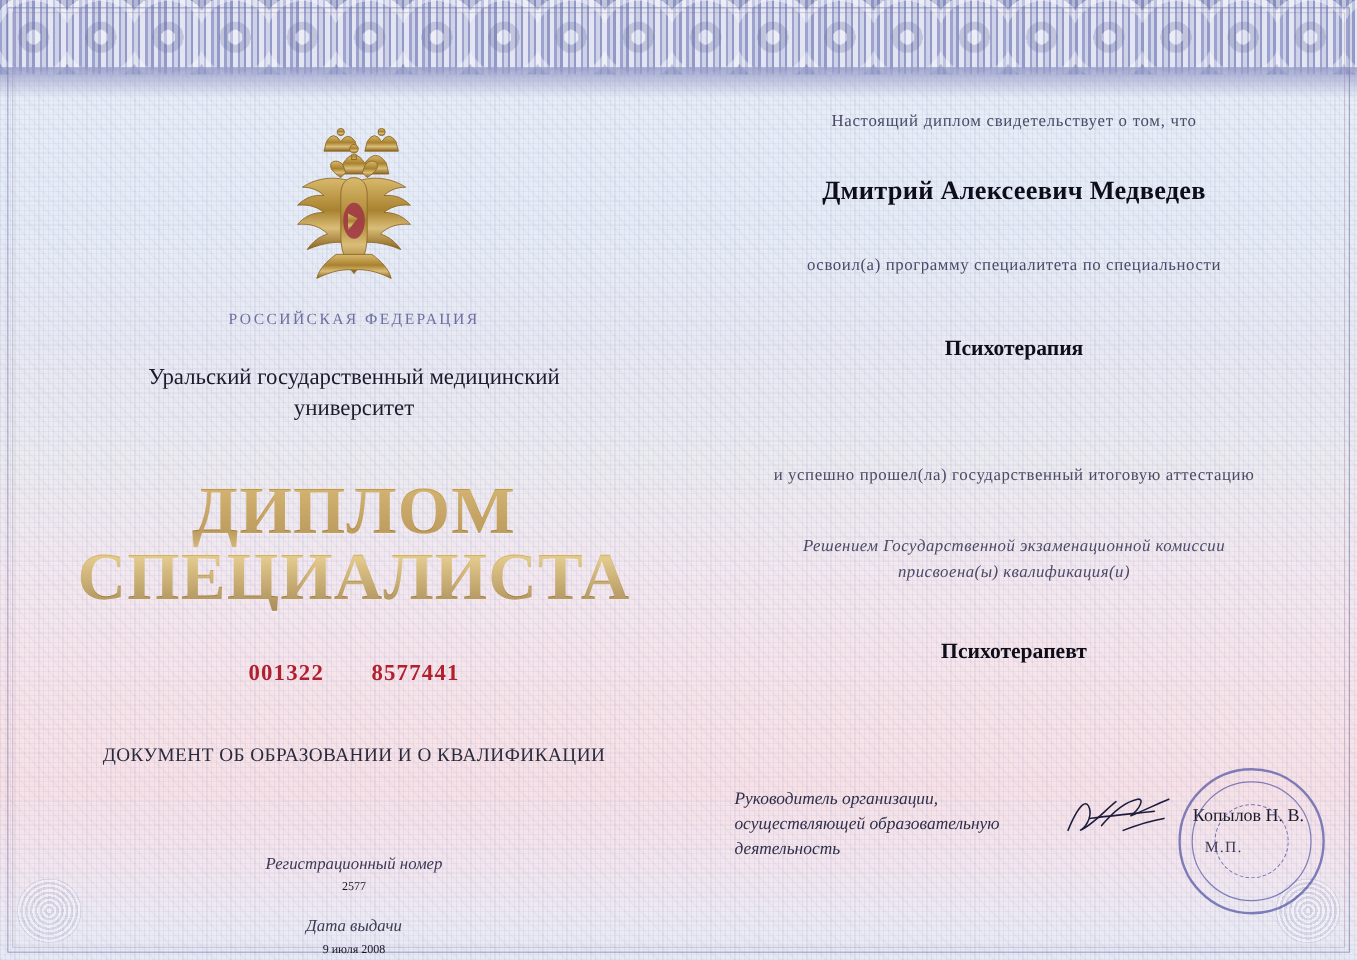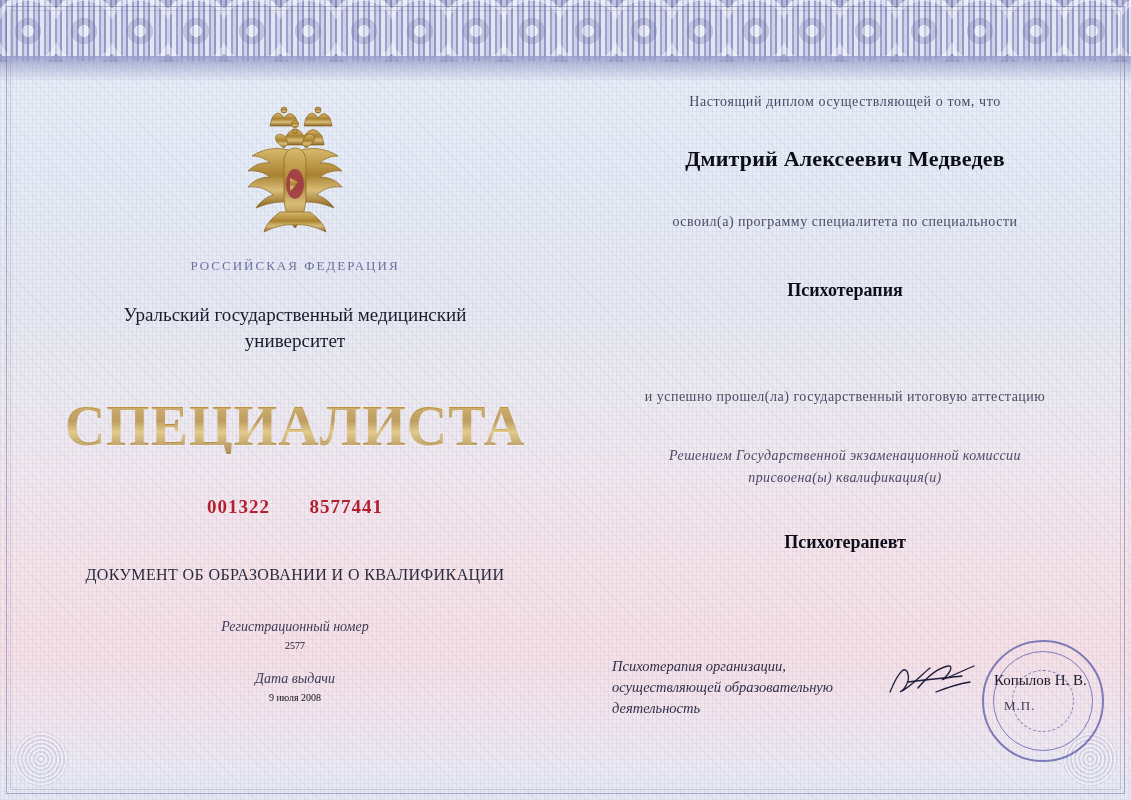--- a/index.html
+++ b/index.html
@@ -141,21 +141,21 @@
     letter-spacing: 1px;
   }
   .serials .sep { display: inline-block; width: 28px; }
   .doc-kind {
     margin-top: 48px;
     font-size: 16px;
     color: #2a2a3d;
     letter-spacing: 0.4px;
     font-variant: small-caps;
   }
-  .reg-block { margin-top: 35px; }
+  .reg-block { margin-top: 74px; }
   .reg-label, .date-label {
     font-size: 14px;
     font-style: italic;
     color: #3a3a55;
   }
   .reg-value, .date-value {
     font-size: 10px;
     font-weight: normal;
     color: #14141f;
     margin-top: 5px;
@@ -326,55 +326,56 @@
           <path d="M70 82 l8 4 l-8 10 z"></path>
         </g>
       </svg>
     </div>
 
     <div class="fed-label">РОССИЙСКАЯ ФЕДЕРАЦИЯ</div>
 
     <div class="univ-name">Уральский государственный медицинский университет</div>
 
     <div class="diploma-title">
+      <span>ДИПЛОМ</span>
       <span class="line2">СПЕЦИАЛИСТА</span>
     </div>
 
     <div class="serials">
       <span>001322</span>
       <span class="sep"></span>
       <span>8577441</span>
     </div>
 
     <div class="doc-kind">ДОКУМЕНТ ОБ ОБРАЗОВАНИИ И О КВАЛИФИКАЦИИ</div>
 
     <div class="reg-block">
       <div class="reg-label">Регистрационный номер</div>
       <div class="reg-value">2577</div>
       <div class="date-label">Дата выдачи</div>
       <div class="date-value">9 июля 2008</div>
     </div>
   </div>
 
   <div id="right-col">
-    <div class="r-intro">Настоящий диплом осуществляющей о том, что</div>
+    <div class="r-intro">Настоящий диплом свидетельствует о том, что</div>
     <div class="r-name">Дмитрий Алексеевич Медведев</div>
     <div class="r-program">освоил(а) программу специалитета по специальности</div>
     <div class="r-specialty">Психотерапия</div>
     <div class="r-gia">и успешно прошел(ла) государственный итоговую аттестацию</div>
     <div class="r-decision">
       <div>Решением Государственной экзаменационной комиссии</div>
       <div>присвоена(ы) квалификация(и)</div>
     </div>
     <div class="r-qualification">Психотерапевт</div>
   </div>
 
   <div id="sign-area">
     <div class="sign-role">
-      <div>Психотерапия организации,</div>
+      <div>Руководитель организации,</div>
       <div>осуществляющей образовательную</div>
       <div>деятельность</div>
     </div>
 
     <div class="sign-mark">
       <svg viewBox="0 0 96 46" width="96" height="46" aria-hidden="true">
         <g fill="none" stroke="#1c1c3c" stroke-width="1.3" stroke-linecap="round">
           <path d="M6 34 C16 10 22 8 24 16 C26 24 20 32 16 34 C26 30 38 16 46 10"></path>
           <path d="M34 30 C44 18 54 10 64 8 C70 7 66 16 58 22 C68 18 80 12 90 8"></path>
           <path d="M24 24 C40 22 60 20 78 18"></path>

